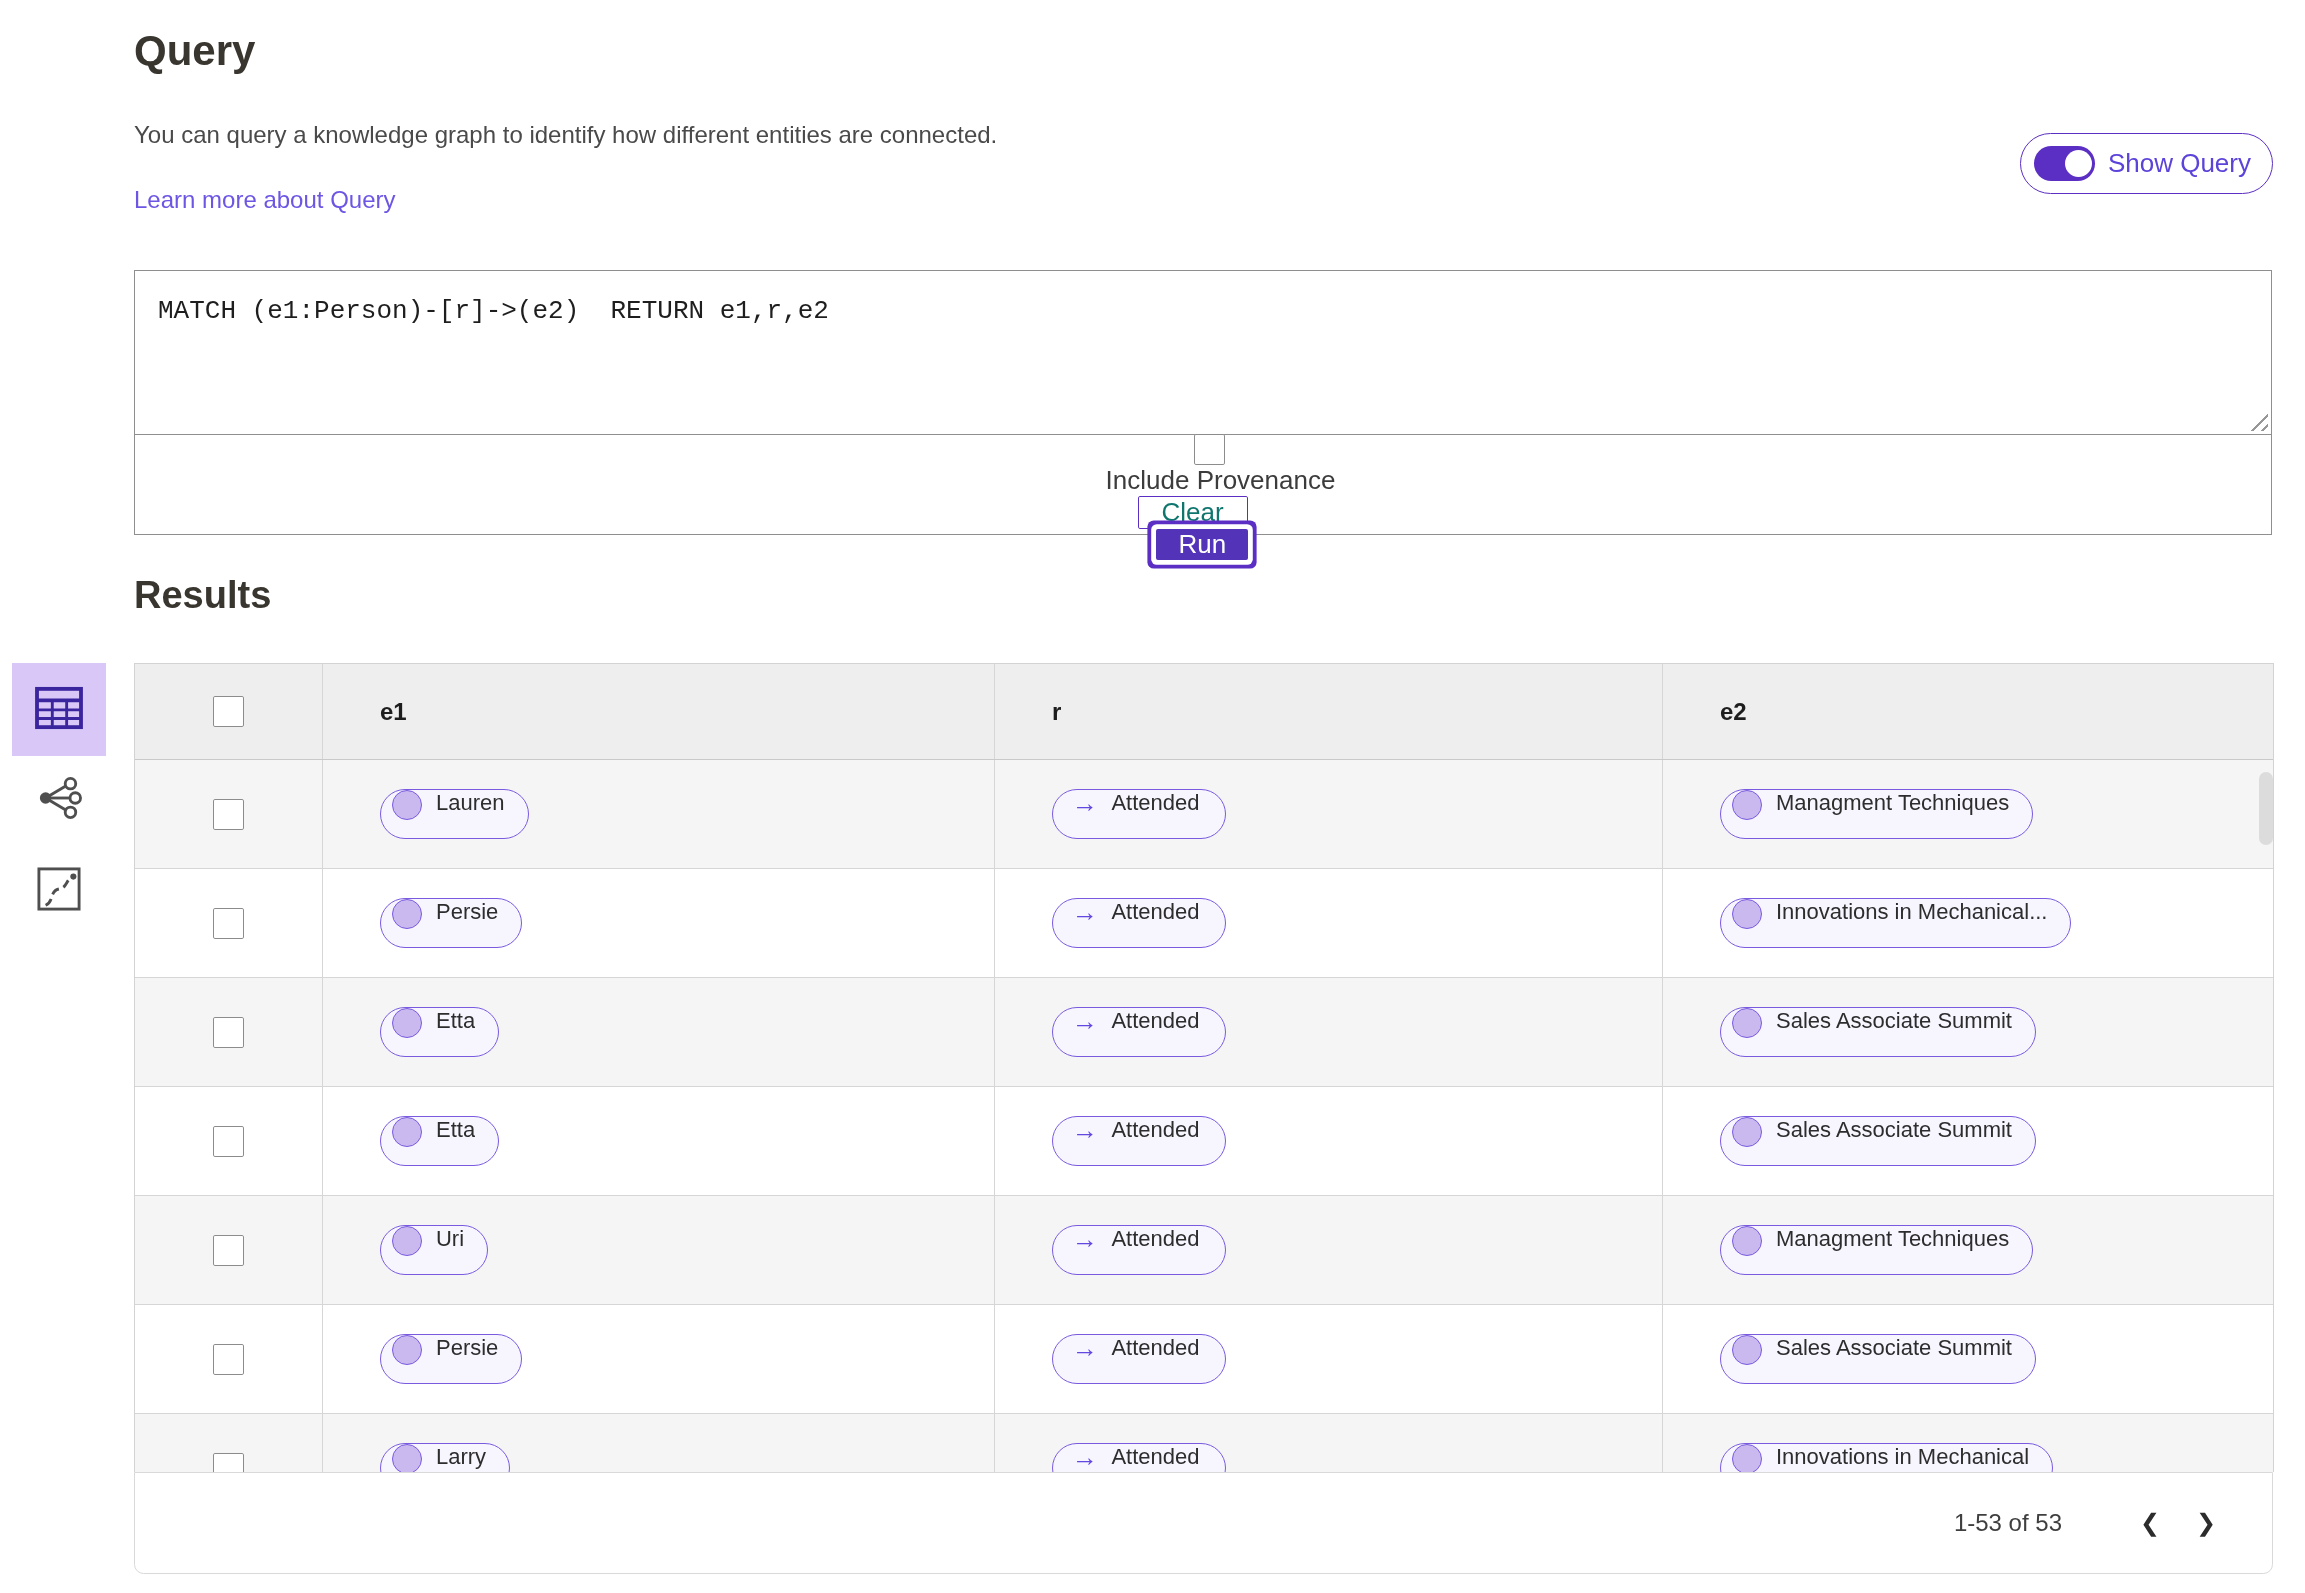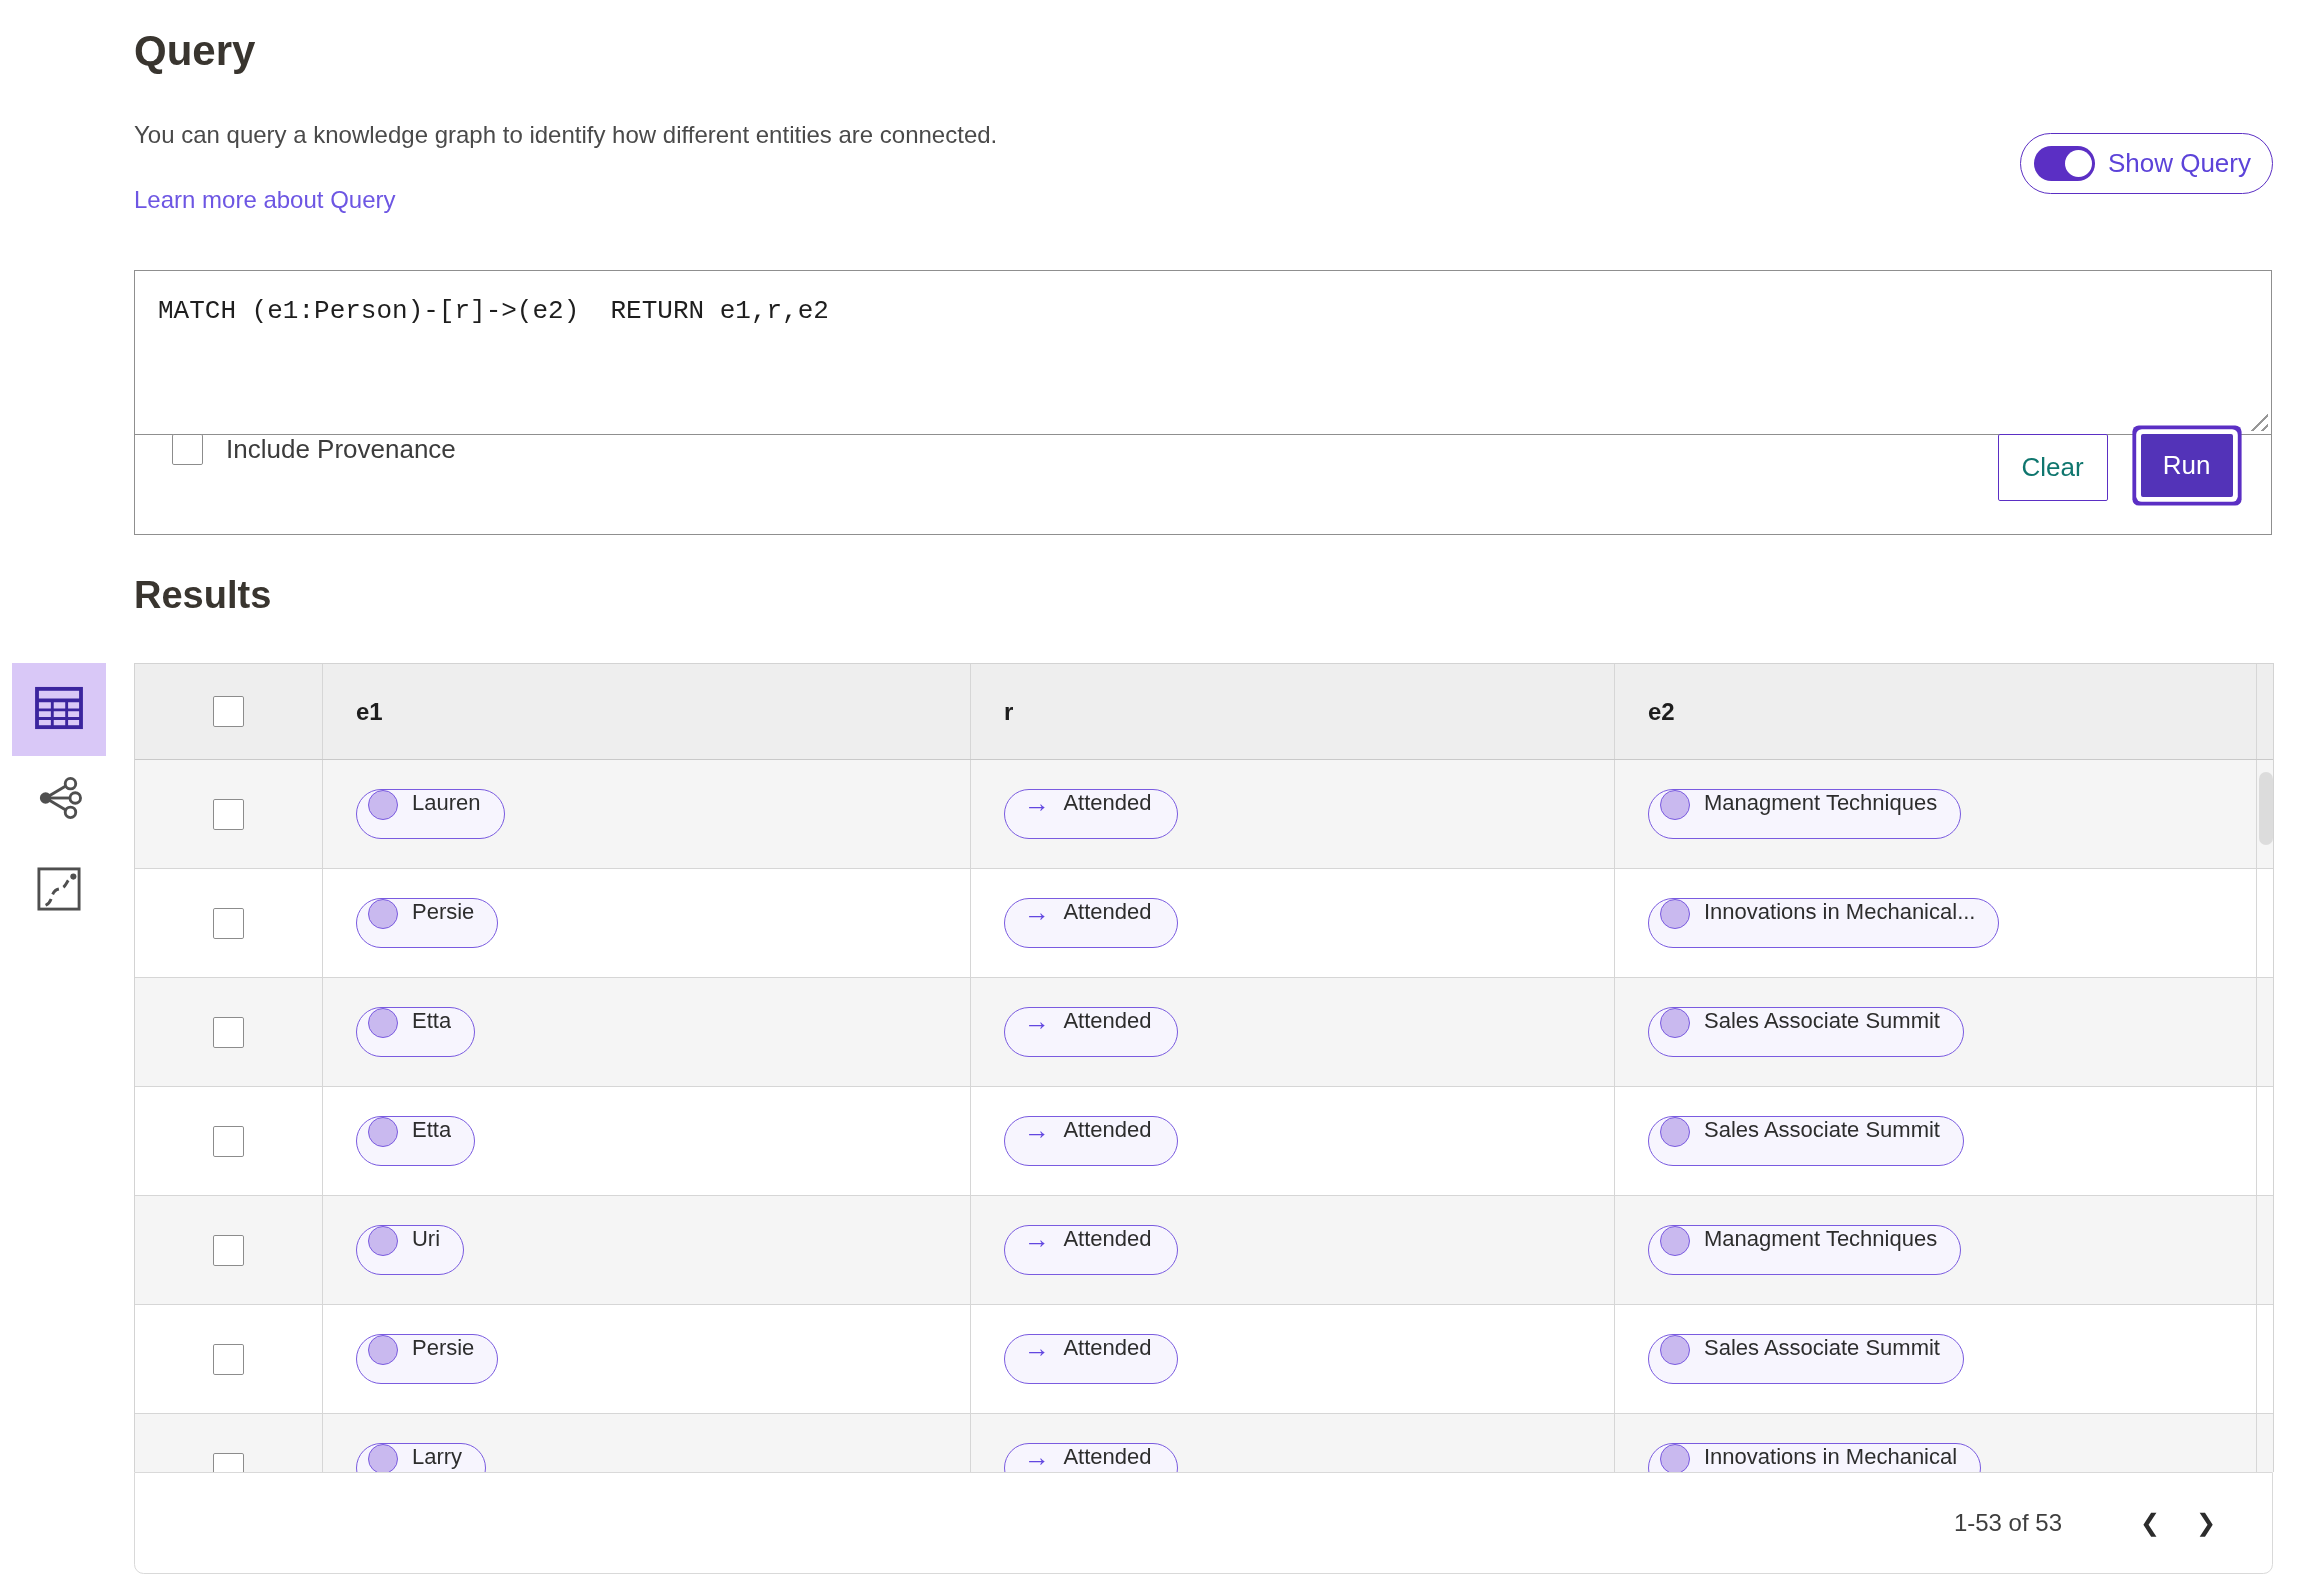--- a/index.html
+++ b/index.html
@@ -33,21 +33,21 @@
     padding:25px 19px 0 23px; font-family:"Liberation Mono", monospace;
     font-size:26px; color:#1e1e1e; white-space:pre;
   }
   .resize-grip {
     position:absolute; right:2.9px; top:142px; width:18px; height:18px;
     background:repeating-linear-gradient(135deg,#979797 0 1.9px,transparent 1.9px 6.7px);
     clip-path:polygon(100% 0,100% 100%,0 100%);
   }
   .panel-footer {
     position:absolute; left:0; right:0; bottom:0; height:100px;
-    display:flex; padding:0 25px 0 37px;
+    display:flex; align-items:center; padding:0 25px 0 37px;flex-direction:column;
   }
   .checkbox {
     width:31px; height:31px; border:1.9px solid #8c8c8c; border-radius:1.9px;
     background:#fff; display:inline-block; cursor:pointer; flex:0 0 auto;
   }
   .provenance-label { font-size:26px; color:#3c3c3c; margin-left:23px; }
   .footer-spacer { flex:1; }
   .clear-btn {
     width:110px; height:67px; border:1.9px solid #5b2fc4; background:#fff; color:#0f766e;
     font-size:26px; font-family:inherit; border-radius:1.9px; cursor:pointer; margin-right:33px;
@@ -63,21 +63,21 @@
 
   .view-btn { position:absolute; display:flex; align-items:center; justify-content:center; cursor:pointer; background:none; border:none; }
   .view-table { left:11.5px; top:663px; width:94px; height:93px; background:#d9c8f7; }
   .view-network { left:25px; top:769px; width:67px; height:60px; }
   .view-path { left:29px; top:861px; width:60px; height:58px; }
 
   .results-table {
     position:absolute; left:134px; top:663px; width:2140px; height:809px;
     overflow:hidden; background:#fff; border:1px solid #d3d3d3; border-bottom:none;
   }
-  .thead, .trow { display:grid; grid-template-columns:188px 648px 644px 642px 1fr; align-items:stretch; }
+  .thead, .trow { display:grid; grid-template-columns:188px 648px 644px 642px 1fr; align-items:stretch;gap:24px; }
   .thead { height:96px; background:#eeeeee; border-bottom:1px solid #c9c9c9; font-weight:bold; font-size:24px; color:#1d1d1d; }
   .trow { height:109px; border-bottom:1px solid #d6d6d6; background:#fff; }
   .tbody .trow:nth-child(odd) { background:#f5f5f5; }
   .cell { display:flex; align-items:center; padding-left:33px; border-right:1px solid #d6d6d6; min-width:0; }
   .cell.c-check { justify-content:center; padding-left:0; }
   .cell.c-scroll { border-right:none; padding-left:0; }
   .scroll-thumb { position:absolute; left:2124px; top:108px; width:14.4px; height:73px; background:#dcdcdc; border-radius:7.7px; cursor:pointer; }
 
   .pill {
     display:inline-flex; align-items:flex-start; height:50px; max-width:100%;

